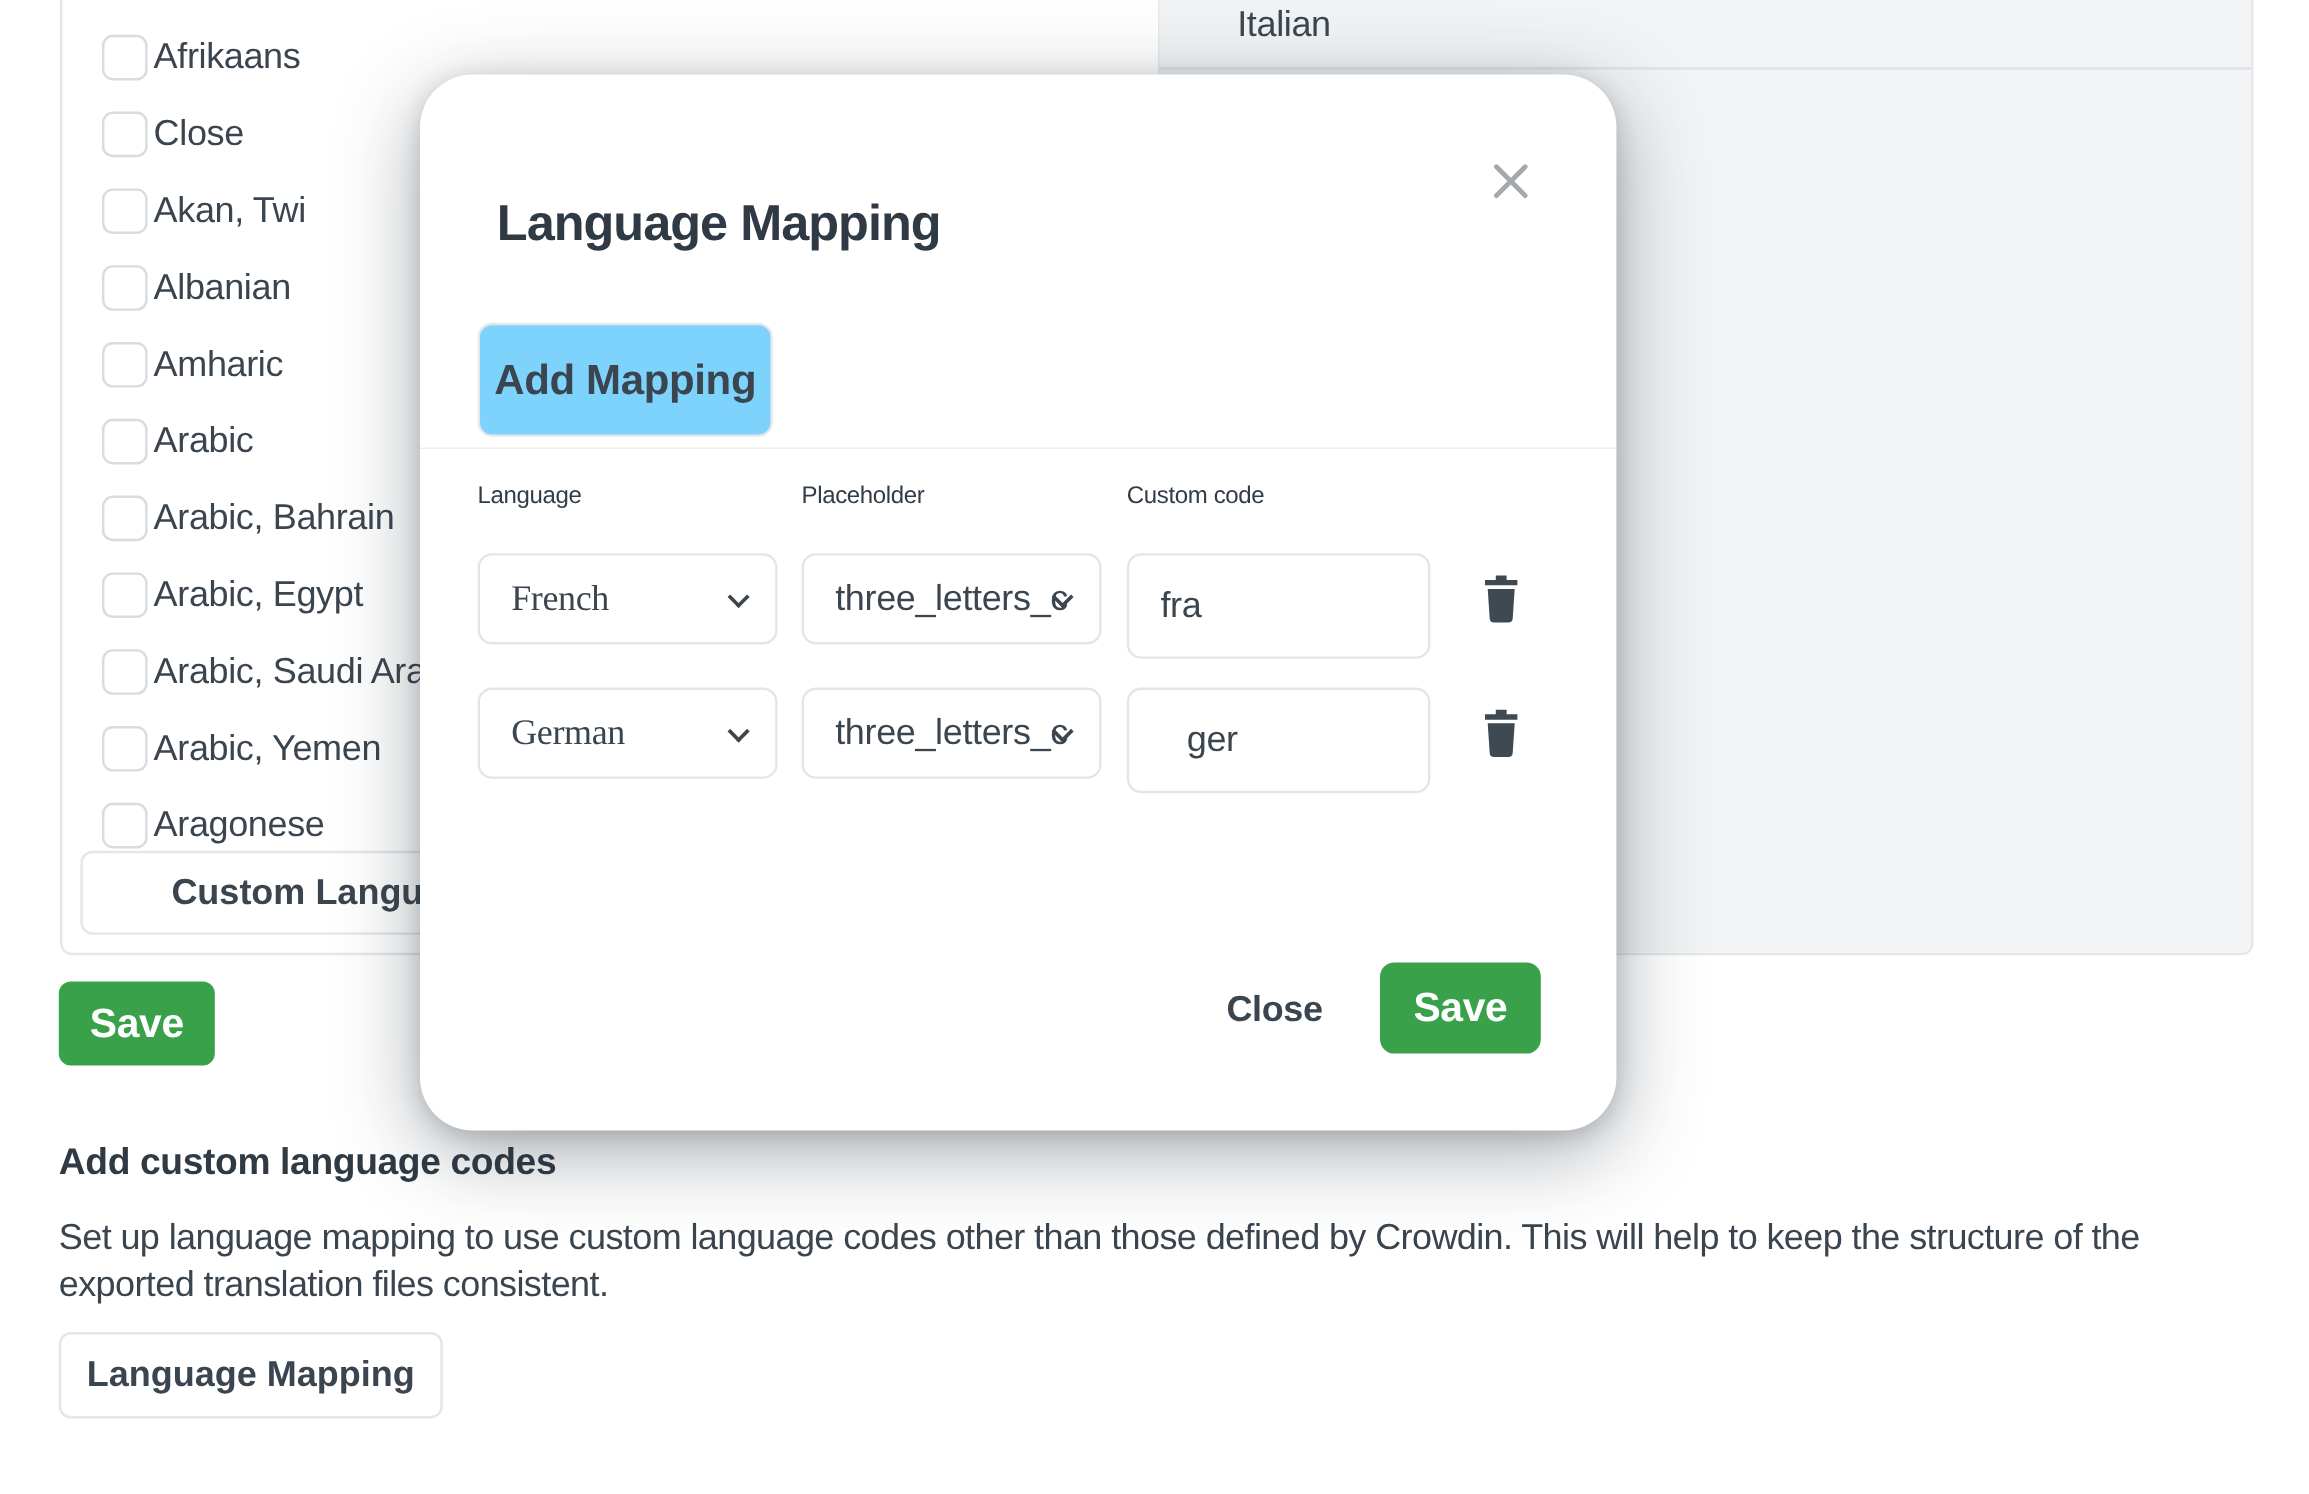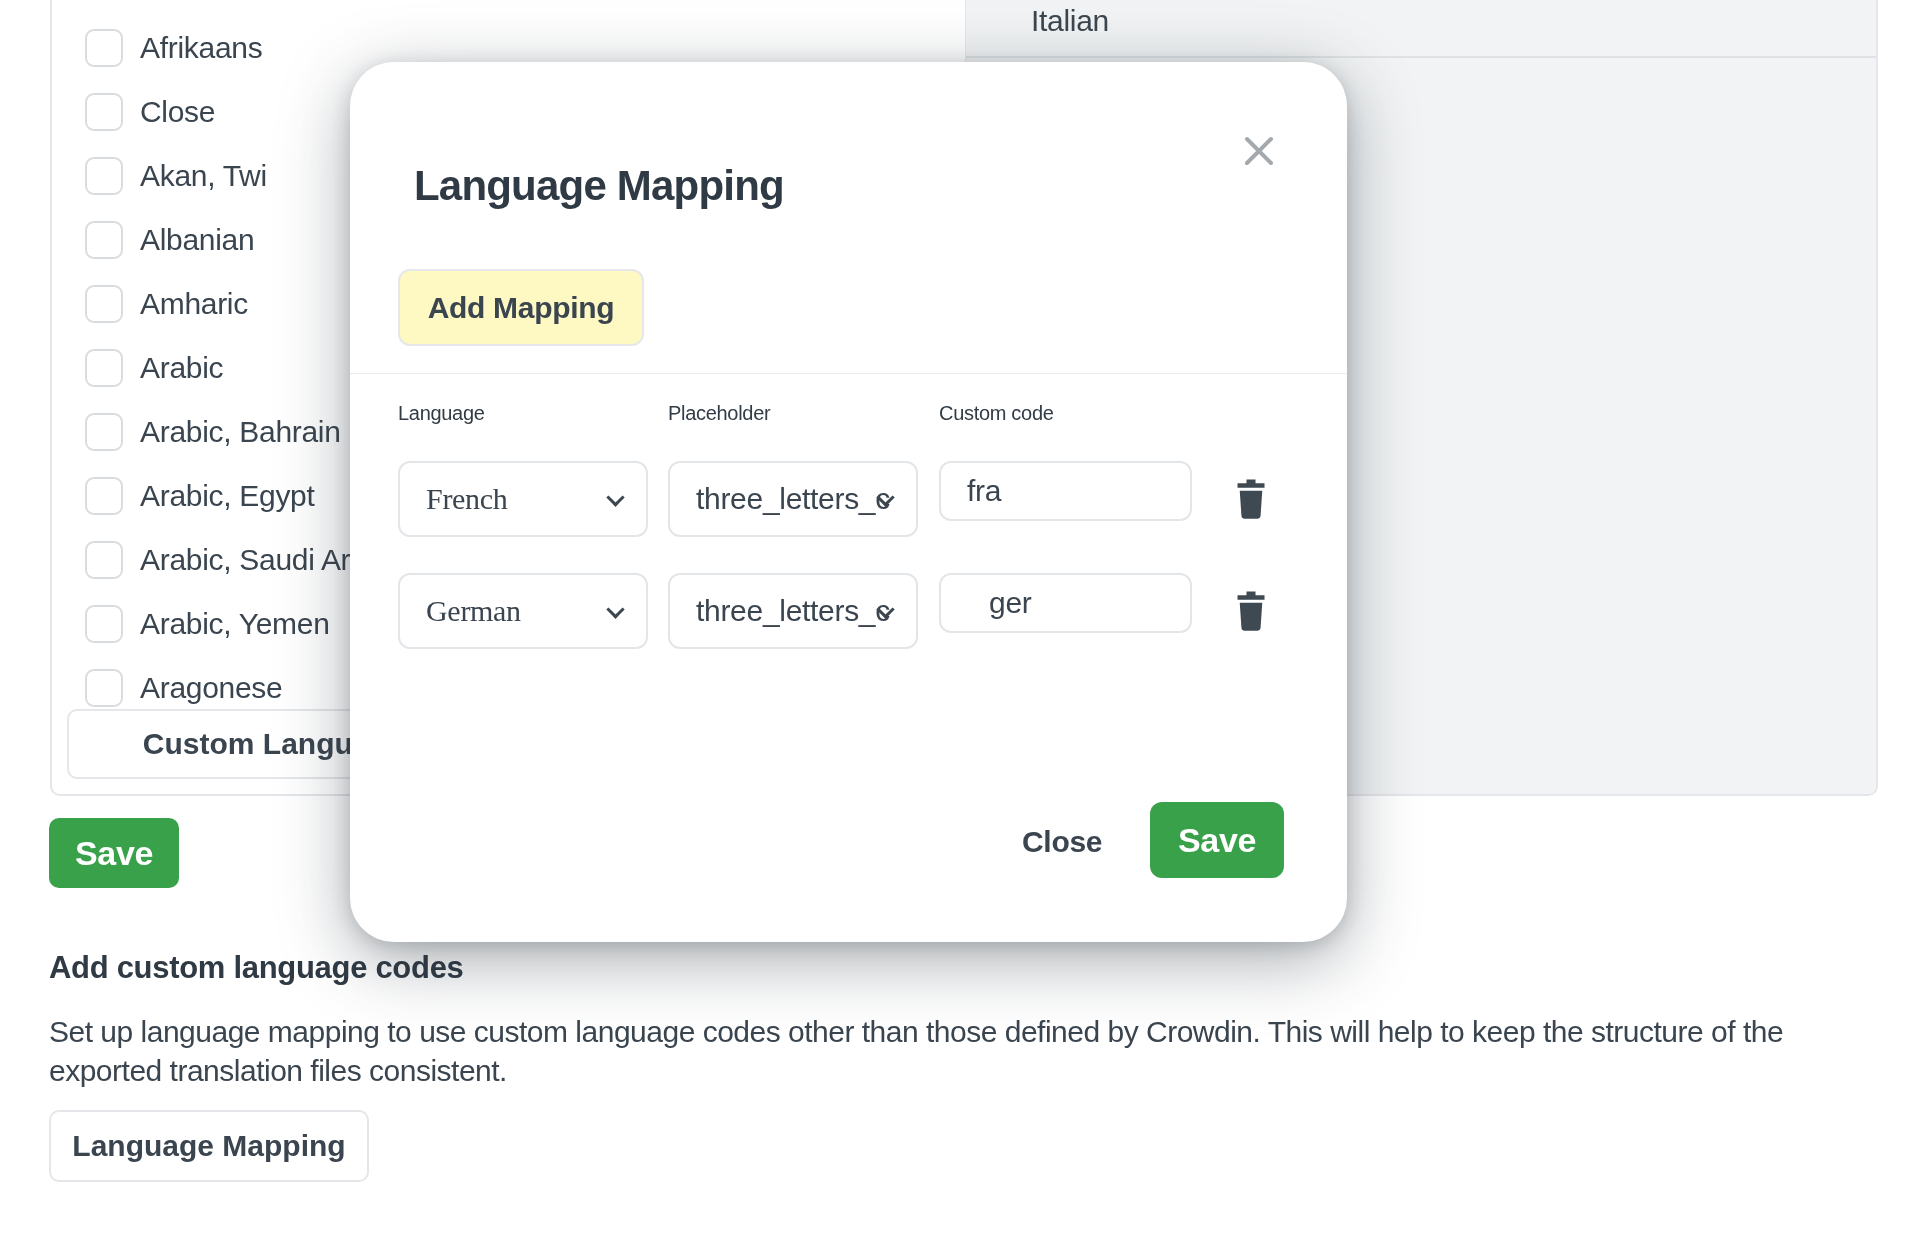--- a/index.html
+++ b/index.html
@@ -3,21 +3,21 @@
 <meta charset="utf-8">
 <style>
   * { margin:0; padding:0; box-sizing:border-box; }
   html,body { width:1924px; height:1245px; background:#ffffff; overflow:hidden;
     font-family:"Liberation Sans", sans-serif; letter-spacing:-0.3px; color:#3b454f; }
   .abs { position:absolute; }
 
   
   #selector-panel { left:50px; top:-24px; width:1828px; height:820px;
     border:2px solid #e4e6e9; border-radius:10px; background:#fff; overflow:hidden; z-index:1; }
-  .lang-row { position:absolute; left:33px; height:40px; display:flex; align-items:center; gap:17px; }
+  .lang-row { position:absolute; left:33px; height:40px; display:flex; align-items:center; gap:5px; }
   .cbx { width:38px; height:38px; border:2px solid #d9dcdf; border-radius:9px; background:#fff; flex:0 0 auto; }
   .lang-label { font-size:30px; color:#3b454f; white-space:nowrap; }
 
   #selected-panel { position:absolute; left:913px; top:0; right:0; bottom:0;
     background:#f1f3f4; border-left:1px solid #e6e8ea; }
   #selected-item { position:absolute; left:0; right:0; top:0; height:80px; border-bottom:2px solid #dfe2e4; }
   #selected-item span { position:absolute; left:65px; top:26px; font-size:30px; color:#3c464f; }
 
   #custom-lang-btn { left:67px; top:709px; width:430px; height:70px; background:#fff;
     border:2px solid #e4e6e9; border-radius:10px; font-size:30px; font-weight:600; color:#3b454f;
@@ -34,36 +34,36 @@
   #lang-mapping-btn { left:49px; top:1110px; width:320px; height:72px; background:#fff;
     border:2px solid #e4e6e9; border-radius:10px; font-size:30px; font-weight:600; color:#3b454f;
     display:flex; align-items:center; justify-content:center; z-index:1; cursor:pointer; }
 
   
   #modal { left:350px; top:62px; width:997px; height:880px; background:#fff; border-radius:44px;
     box-shadow:0 18px 70px rgba(40,50,60,0.40), 0 4px 18px rgba(40,50,60,0.18); z-index:10; }
   #modal-title { left:64px; top:100px; font-size:42px; font-weight:700; color:#2f3a44; letter-spacing:-0.8px; }
   #modal-close { left:882px; top:62px; width:54px; height:54px; background:none; border:none;
     display:flex; align-items:center; justify-content:center; cursor:pointer; }
-  #add-mapping-btn { left:48px; top:207px; width:246px; height:77px; background:#fef9c3;
-    border:2px solid #e5e7ea; border-radius:12px; font-size:30px; font-weight:600; color:#3b454f;
+  #add-mapping-btn { left:48px; top:207px; width:246px; height:95px; background:#7dd3fc;
+    border:2px solid #e5e7ea; border-radius:12px; font-size:35px; font-weight:600; color:#3b454f;
     display:flex; align-items:center; justify-content:center; cursor:pointer;
     font-family:"Liberation Sans", sans-serif; letter-spacing:-0.3px; }
   #modal-divider { left:0; top:311px; width:100%; height:1px; background:#e9ebed; }
   .col-head { top:340px; font-size:20px; font-weight:400; color:#313c46; }
   .hd1 { left:48px; } .hd2 { left:318px; } .hd3 { left:589px; }
 
   .sel { position:absolute; width:250px; height:76px; background:#fff; border:2px solid #e3e6e9;
     border-radius:12px; cursor:pointer; }
   .sel-text { position:absolute; left:26px; top:19px; font-size:30px; color:#3b454f;
     white-space:nowrap; overflow:hidden; }
   .sel-text.clip { width:194px; }
   .chev { position:absolute; right:24px; top:28px; width:13px; height:13px;
     border-right:3px solid #3c464f; border-bottom:3px solid #3c464f; transform:rotate(45deg); }
-  .txt-input { position:absolute; width:253px; height:60px; background:#fff; border:2px solid #e3e6e9;
+  .txt-input { position:absolute; width:253px; height:88px; background:#fff; border:2px solid #e3e6e9;
     border-radius:12px; font-size:30px; color:#3b454f; padding-left:26px;
     font-family:"Liberation Sans", sans-serif; letter-spacing:-0.3px; }
   .row-1 { top:399px; } .row-2 { top:511px;padding-left:48px; }
   .c1 { left:48px;font-family:Liberation Serif, serif; } .c2 { left:318px; } .c3 { left:589px; }
   .trash-btn { position:absolute; left:876px; width:50px; height:56px; background:none; border:none;
     display:flex; align-items:center; justify-content:center; cursor:pointer; }
   .t-row1 { top:409px; } .t-row2 { top:521px; }
 
   #modal-close-label { left:672px; top:763px; font-size:30px; font-weight:600; color:#3b454f;
     background:none; border:none; font-family:"Liberation Sans", sans-serif; letter-spacing:-0.3px; cursor:pointer; }

